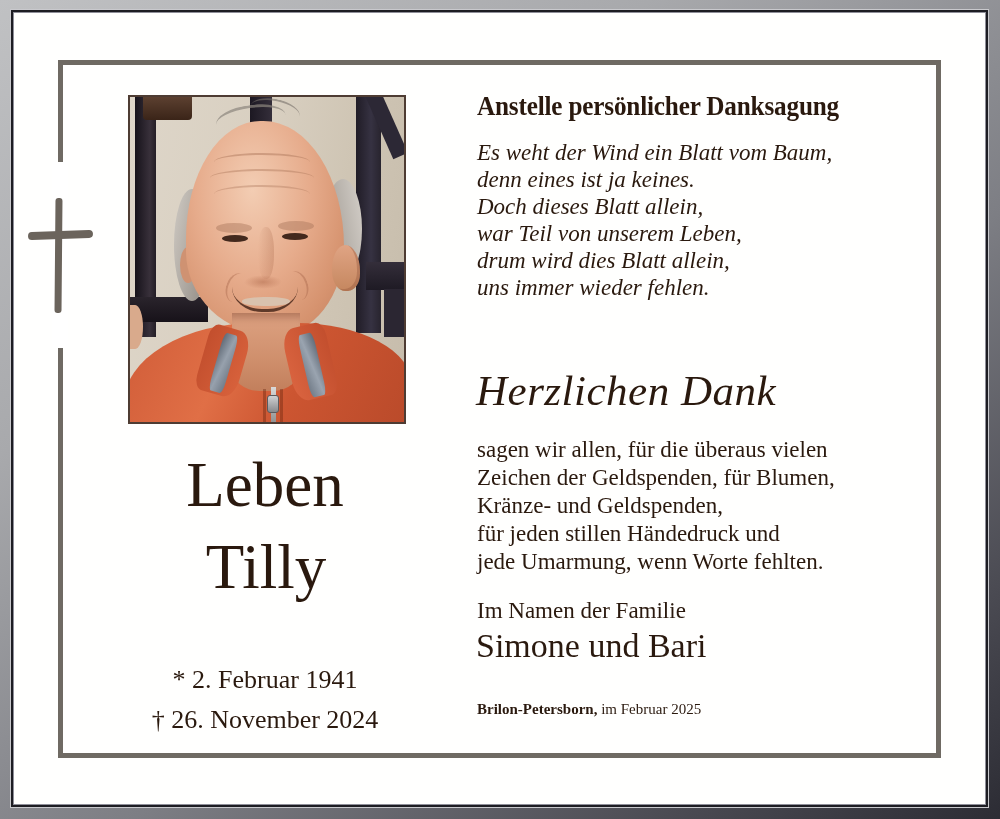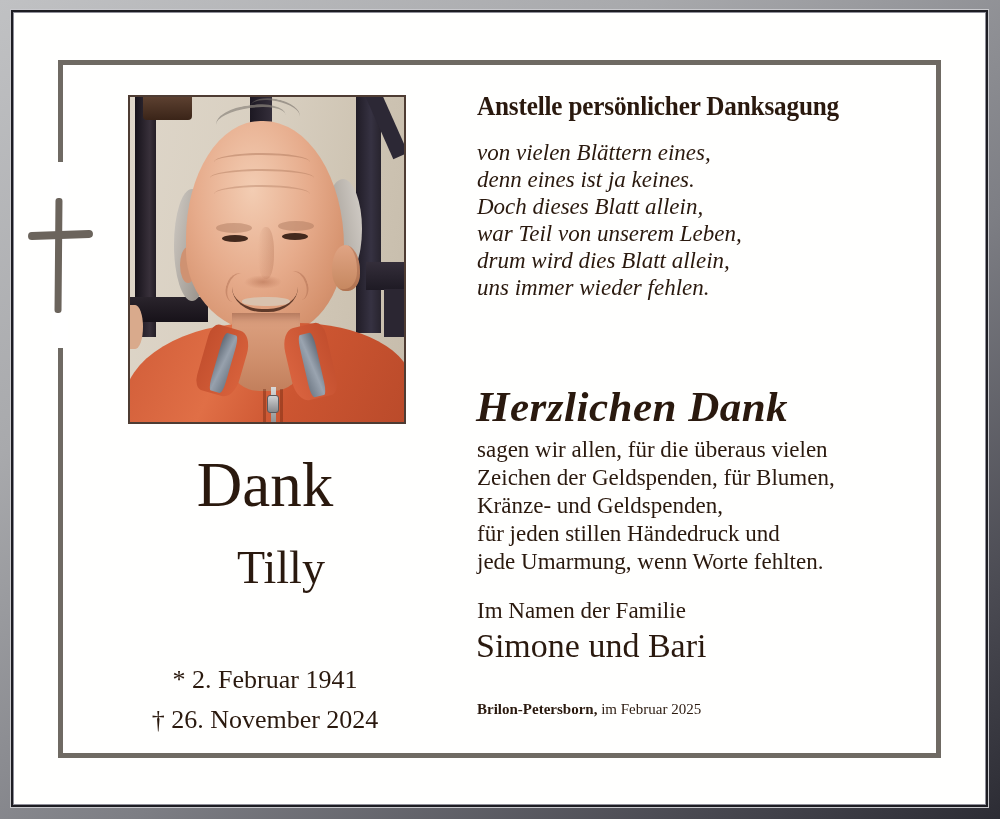--- a/index.html
+++ b/index.html
@@ -73,25 +73,25 @@
   .collar-r{left:158px;top:228px;width:44px;height:74px;background:linear-gradient(260deg,#c24e2d,#da6440);transform:rotate(-13deg);border-radius:30% 20% 20% 30%;}
   .trim-r{left:174px;top:236px;width:16px;height:64px;background:linear-gradient(260deg,#5d6672,#9aa4b0 50%,#6f7985);transform:rotate(-13deg);border-radius:20%;}
   .placket-l{left:133px;top:292px;width:3px;height:35px;background:rgba(90,30,10,.35);}
   .placket-r{left:150px;top:292px;width:3px;height:35px;background:rgba(90,30,10,.35);}
   .zipper{left:141px;top:290px;width:5px;height:37px;background:linear-gradient(180deg,#d9d9d9,#8f8f8f);}
   .zip-pull{left:137px;top:298px;width:12px;height:18px;background:linear-gradient(#cfd0d2,#88898c);border:1px solid #5a5a5e;border-radius:3px;box-sizing:border-box;}
 
   
   .txt{white-space:nowrap;color:#2a190e;}
   .name-first{left:129px;top:454px;width:272px;text-align:center;font-size:63px;line-height:63px;}
-  .name-last{left:145px;top:536px;width:272px;text-align:center;font-size:46px;line-height:63px;}
+  .name-last{left:130px;top:536px;width:272px;text-align:center;font-size:63px;line-height:63px;}
   .dates{left:129px;top:660px;width:272px;text-align:center;font-size:26px;line-height:40px;}
   .r-header{left:477px;top:90px;font-size:28px;font-weight:bold;transform:scaleX(.9);transform-origin:left top;letter-spacing:-.2px;}
   .r-poem{left:477px;top:139px;font-size:23px;font-style:italic;line-height:27px;}
-  .r-thanks-title{left:476px;top:366px;font-size:43px;font-style:italic;font-weight:700;letter-spacing:.5px;margin-top:16px;}
+  .r-thanks-title{left:476px;top:366px;font-size:43px;font-style:italic;font-weight:400;letter-spacing:.5px;}
   .r-thanks{left:477px;top:430px;font-size:23px;line-height:28px;margin-top:6px;}
   .r-family-intro{left:477px;top:597px;font-size:23px;line-height:27px;}
   .r-family-names{left:476px;top:626px;font-size:34px;line-height:40px;}
   .r-closing{left:477px;top:695px;font-size:15px;line-height:28px;}
   .r-closing .place{font-weight:bold;}
 </style>
 </head>
 <body>
 
 <div class="stage">
@@ -142,32 +142,32 @@
     <div class="abs collar-l"></div>
     <div class="abs trim-l"></div>
     <div class="abs collar-r"></div>
     <div class="abs trim-r"></div>
     <div class="abs placket-l"></div>
     <div class="abs placket-r"></div>
     <div class="abs zipper"></div>
     <div class="abs zip-pull"></div>
   </div>
 
-  <div class="abs txt name-first">Dank</div>
+  <div class="abs txt name-first">Leben</div>
   <div class="abs txt name-last">Tilly</div>
 
   <div class="abs txt dates">
     <div>* 2. Februar 1941</div>
     <div>† 26. November 2024</div>
   </div>
 
   <div class="abs txt r-header">Anstelle persönlicher Danksagung</div>
 
   <div class="abs txt r-poem">
-      <div>von vielen Blättern eines,</div>
+      <div>Es weht der Wind ein Blatt vom Baum,</div>
       <div>denn eines ist ja keines.</div>
       <div>Doch dieses Blatt allein,</div>
       <div>war Teil von unserem Leben,</div>
       <div>drum wird dies Blatt allein,</div>
       <div>uns immer wieder fehlen.</div>
     </div>
 
   <div class="abs txt r-thanks-title">Herzlichen Dank</div>
 
   <div class="abs txt r-thanks">

